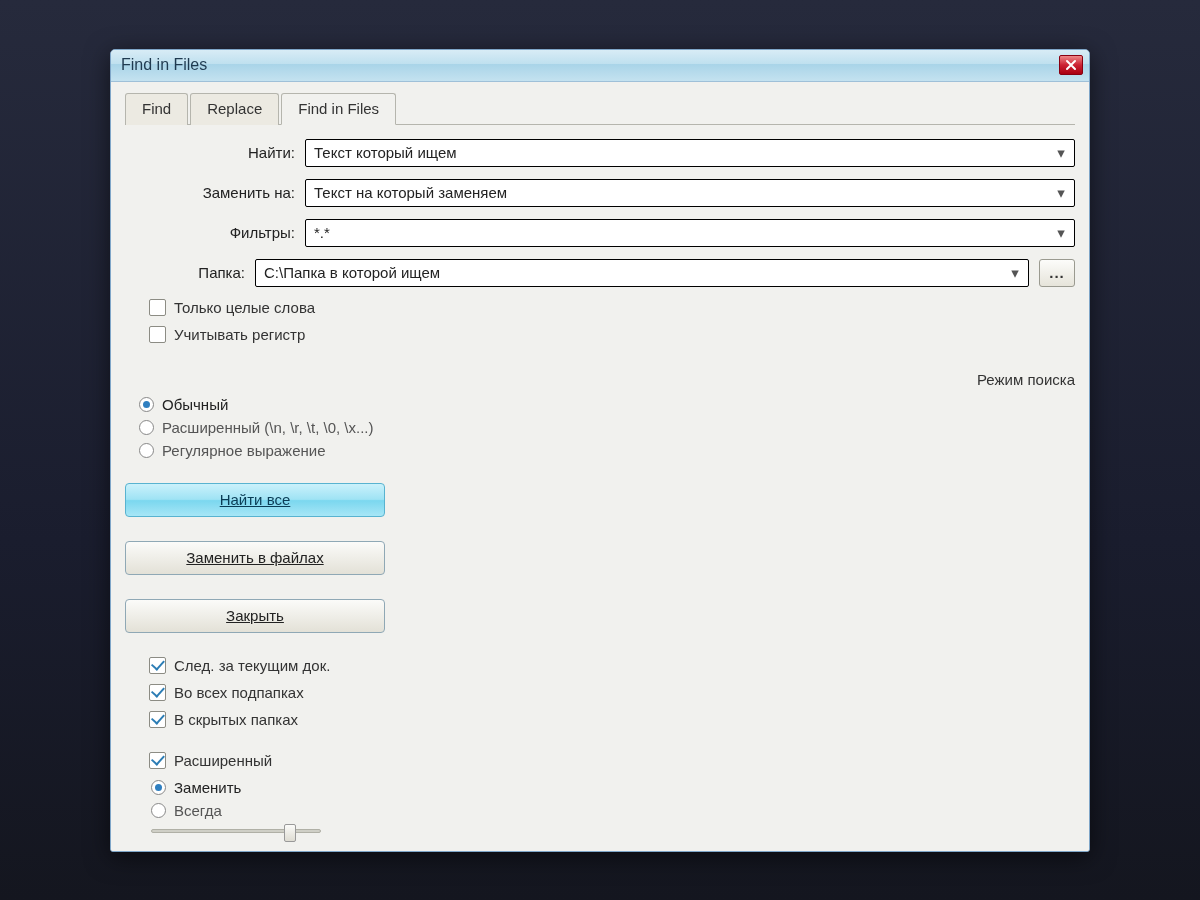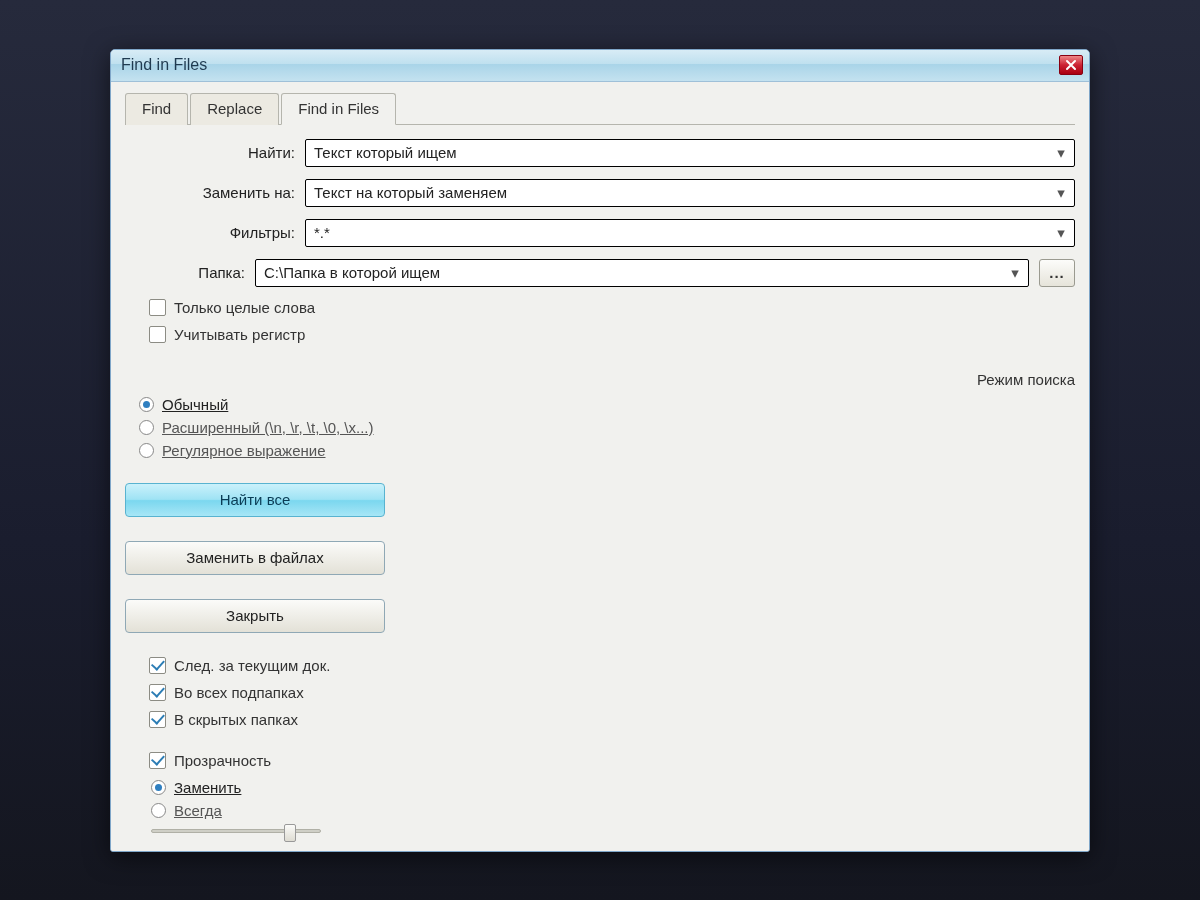--- a/index.html
+++ b/index.html
@@ -121,20 +121,21 @@
   .btn {
     width: 100%;
     height: 34px;
     margin-bottom: 24px;
     border: 1px solid #8fa8b5;
     border-radius: 4px;
     background: linear-gradient(180deg,#fbfbf9,#e3e1d7);
     display:flex; align-items:center; justify-content:center;
     color:#222;
     font-size: 15px;
+    text-decoration: underline;
   }
   .btn.primary {
     background: linear-gradient(180deg,#caf1fb 0%, #9fe3f4 48%, #7bd7ef 52%, #a7e6f6 100%);
     border-color:#58b3d0;
     color:#0a3c55;
   }
 
   .chk-row {
     display:flex;
     align-items:center;
@@ -165,21 +166,20 @@
     text-align: right;
   }
   .groupbox .legend {
     color:#333;
     margin-bottom: 8px;
   }
   .radio-row {
     display:flex; align-items:center; gap:8px;
     margin: 6px 0 6px 14px;
     color:#555;
-    text-decoration:underline;
   }
   .radio-row.sel { color:#222; }
   .radio {
     width:15px; height:15px; border:1px solid #888; border-radius:50%;
     background:#fff; display:flex; align-items:center; justify-content:center;
   }
   .radio.sel::after{
     content:""; width:7px; height:7px; border-radius:50%;
     background:#2f7fc0;
   }
@@ -305,21 +305,21 @@
             <span>Во всех подпапках</span>
           </div>
           <div class="chk-row">
             <div class="chkbox checked"></div>
             <span>В скрытых папках</span>
           </div>
 
           <div class="transparency">
             <div class="chk-row">
               <div class="chkbox checked"></div>
-              <span>Прозрачность</span>
+              <span>Расширенный</span>
             </div>
             <div class="radio-row sel" style="margin-left:26px">
               <div class="radio sel"></div>
               <span>Заменить</span>
             </div>
             <div class="radio-row" style="margin-left:26px">
               <div class="radio"></div>
               <span>Всегда</span>
             </div>
             <div class="slider"></div>

